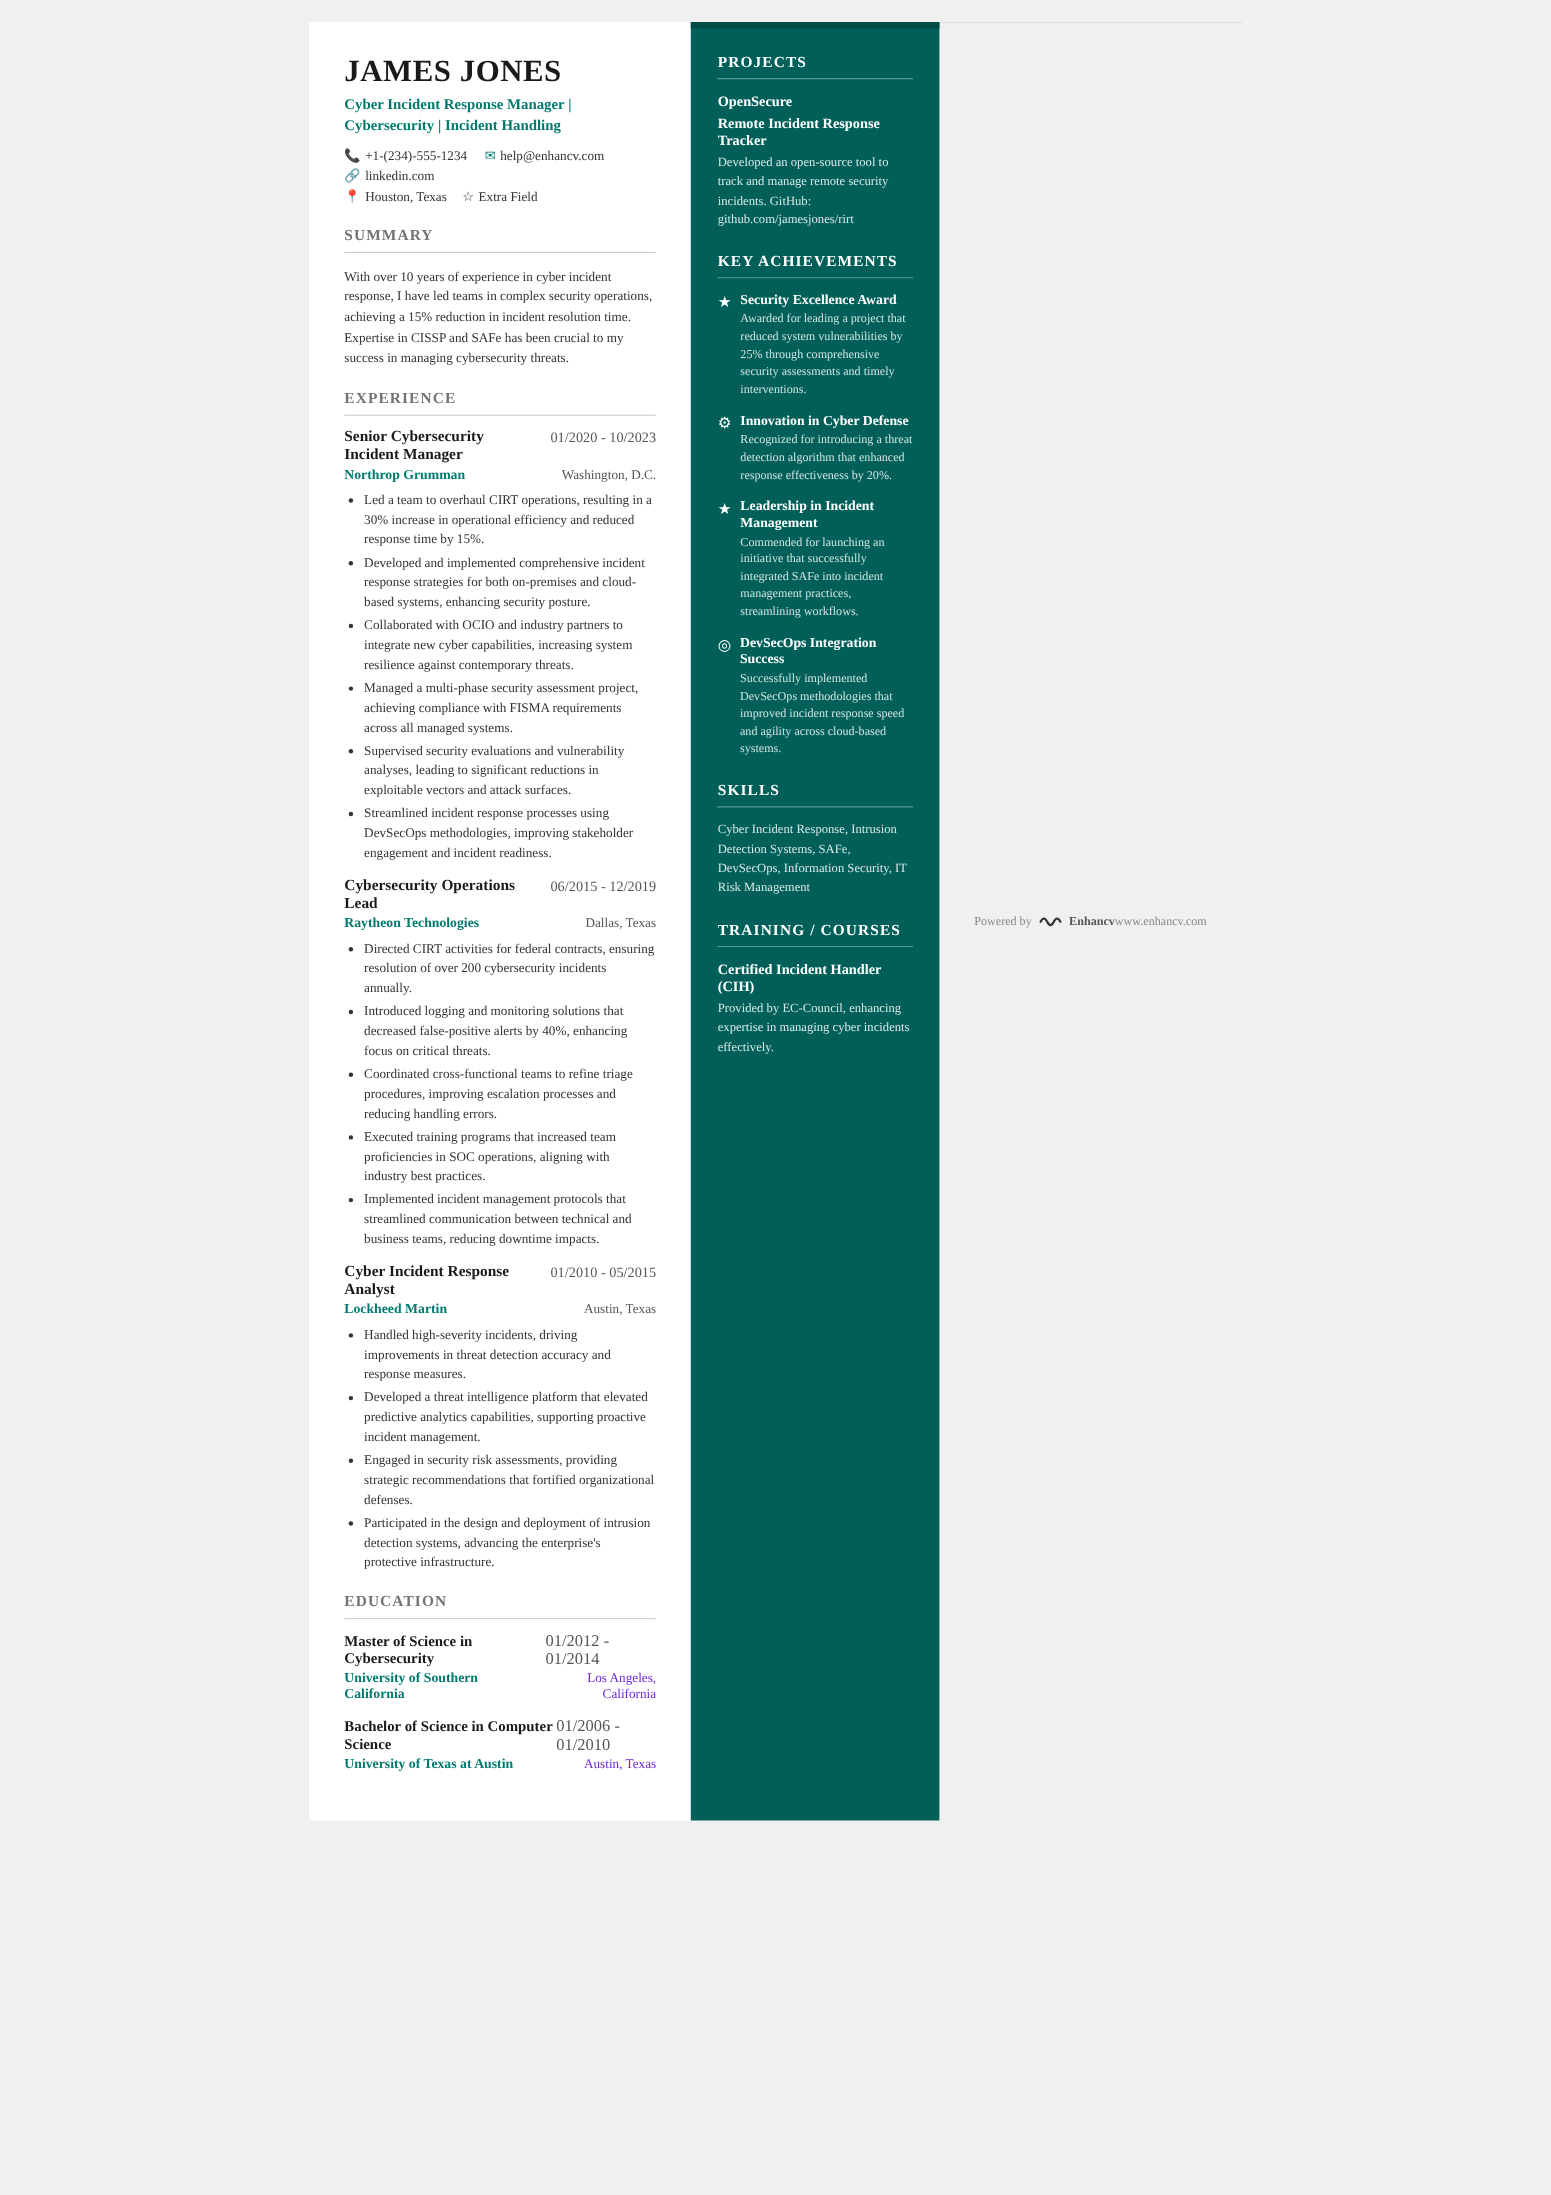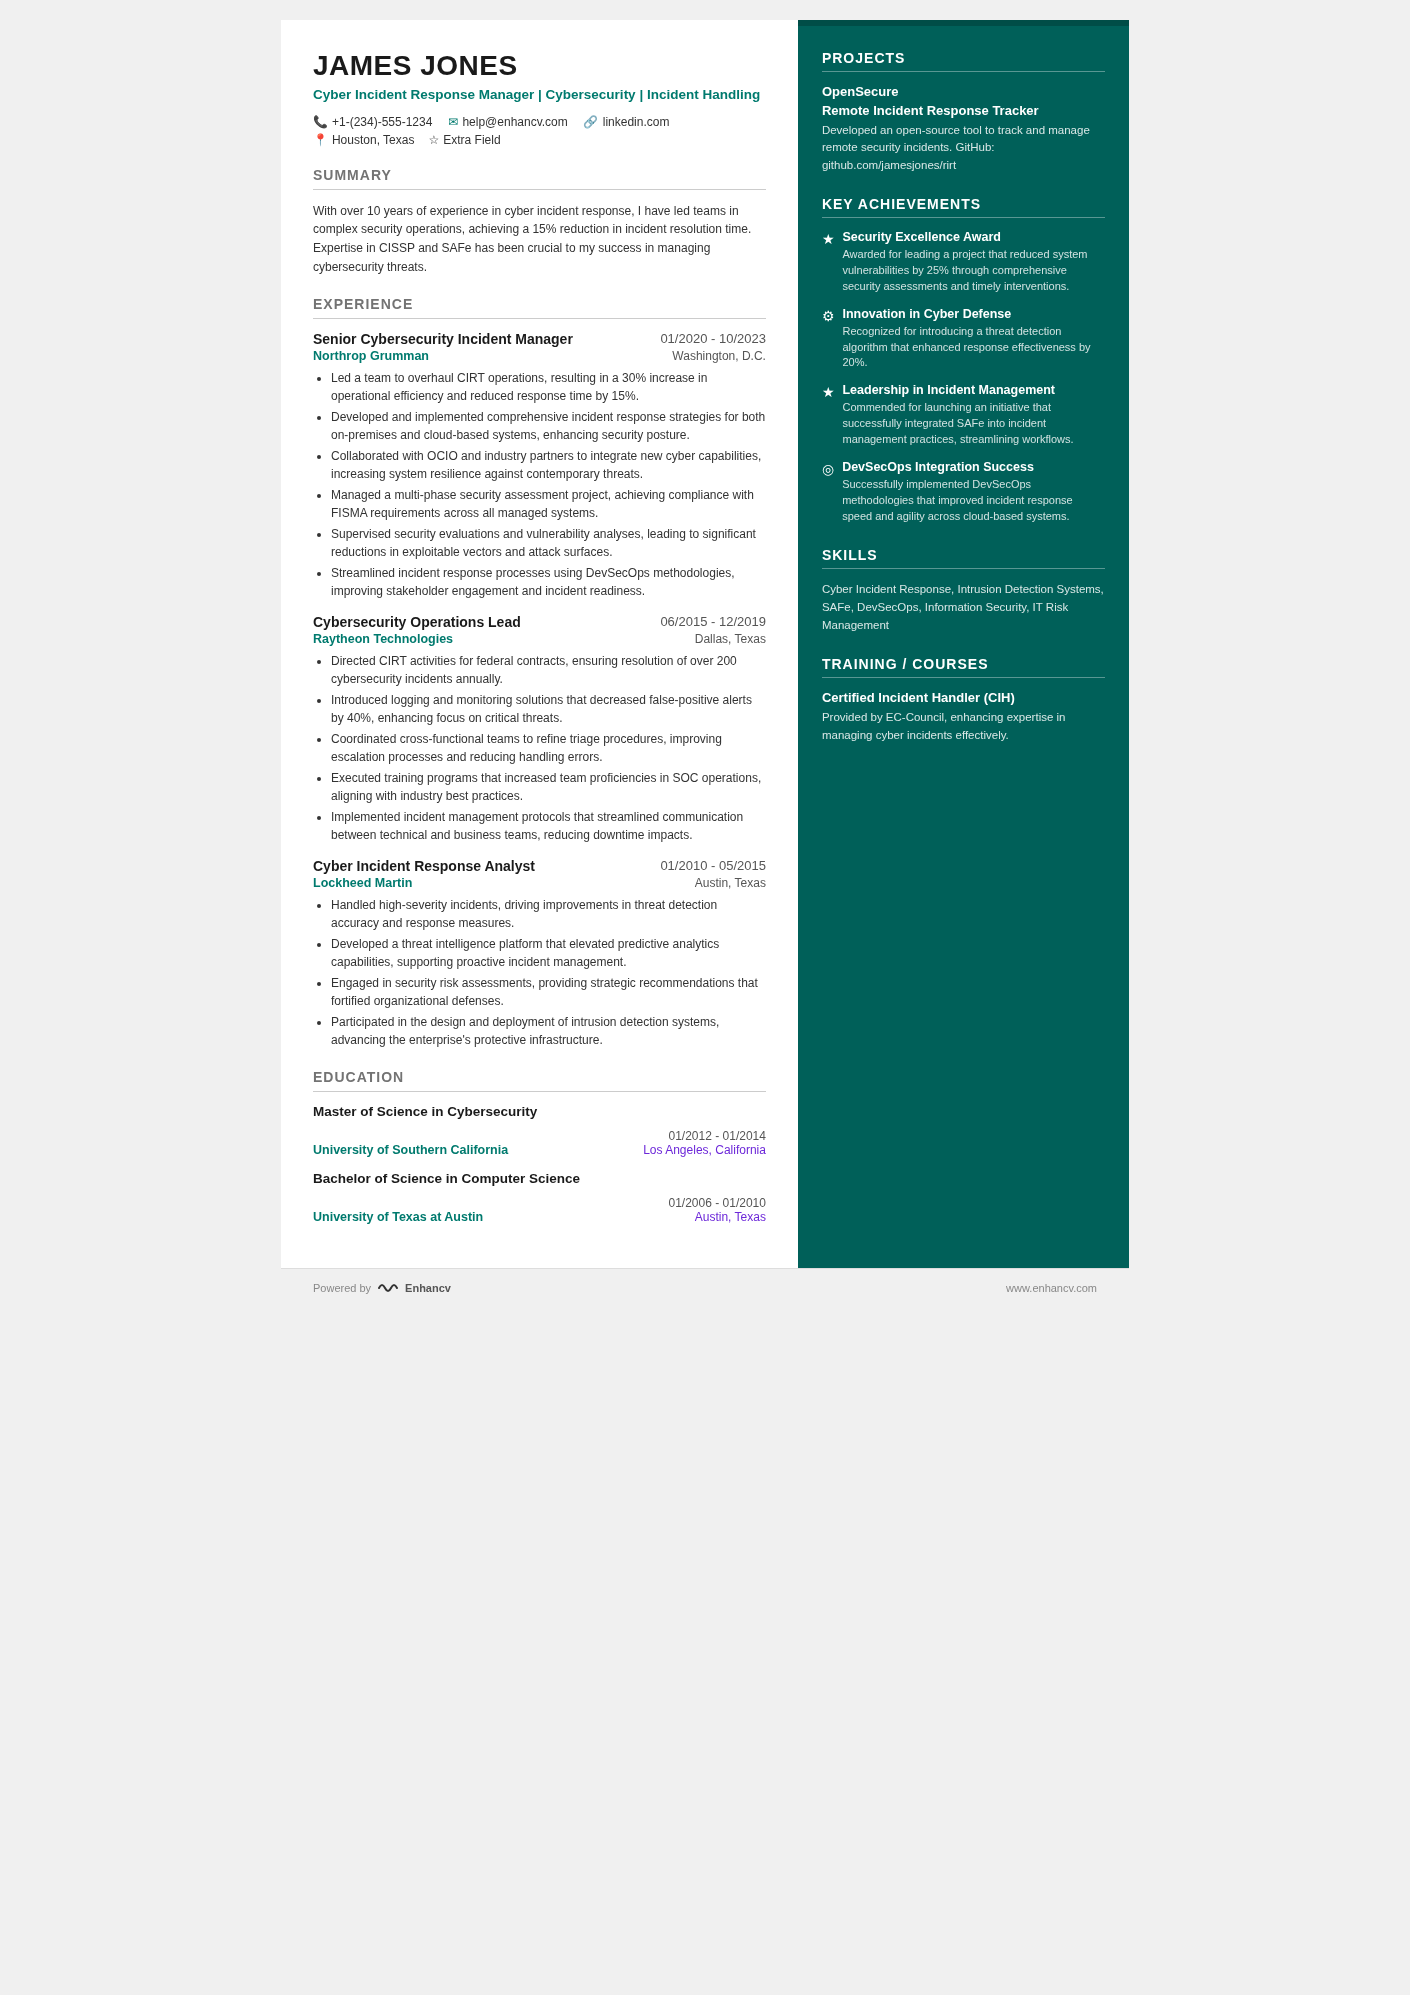--- a/index.html
+++ b/index.html
@@ -132,23 +132,22 @@
     .edu-header {
       display: flex;
       justify-content: space-between;
     }
     .edu-degree {
       font-size: 13.5px;
       font-weight: 700;
       color: #1a1a1a;
     }
     .edu-date {
-      font-size: 12px;
+      font-size: 15px;
       color: #555;
-      margin-top: 25px;
     }
     .edu-uni {
       color: #007a6e;
       font-size: 12.5px;
       font-weight: 600;
     }
     .edu-loc {
       font-size: 12px;
       color: #6d28d9;
       text-align: right;
@@ -241,21 +240,21 @@
       align-items: center;
       gap: 6px;
     }
     .enhancv-logo {
       font-weight: 700;
       color: #555;
     }
     .page-wrapper {
       width: 848px;
       display: flex;
-      flex-direction: column;
+      font-family: Liberation Serif, serif;
     }
     .main-content {
       display: flex;
       flex: 1;
     }
     
     .right-col::before {
       content: '';
       display: block;
       position: absolute;

